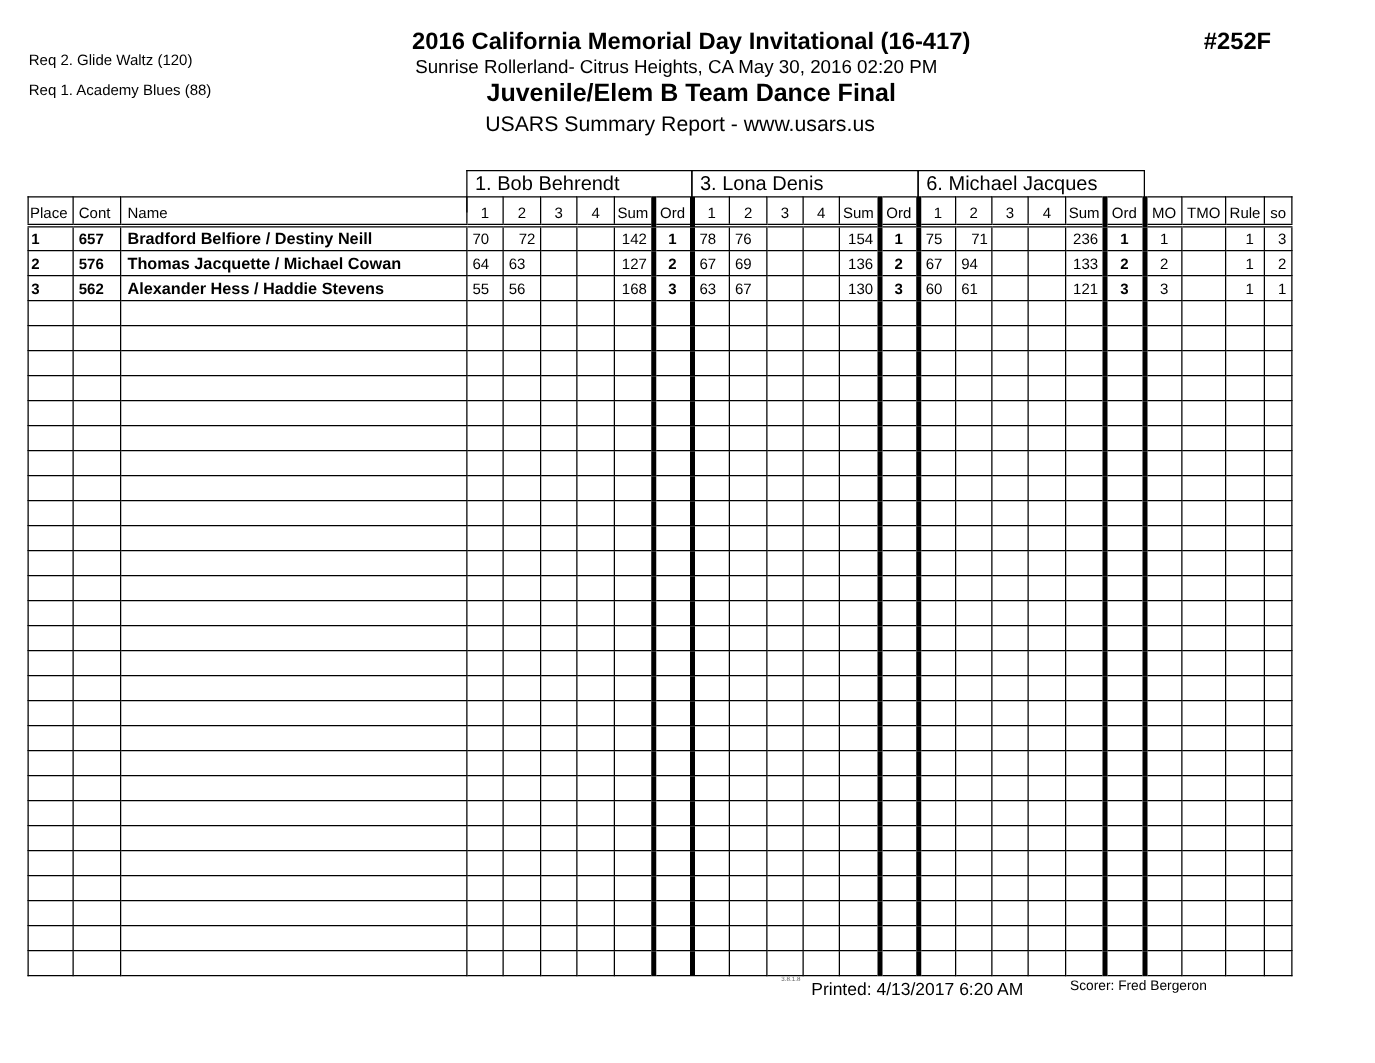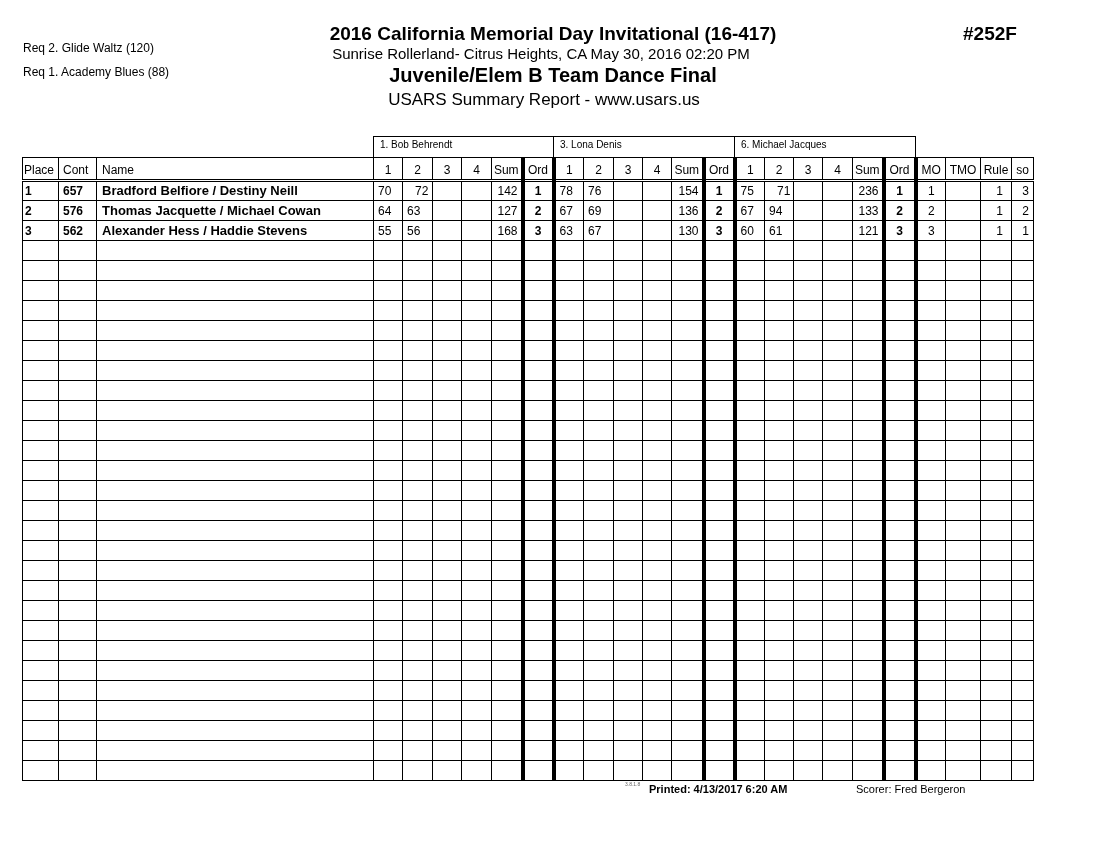--- a/index.html
+++ b/index.html
@@ -10,34 +10,34 @@
   .req1 { top: 25px; margin-top: 40px; }
   .req2 { top: 41px; }
 
   .title { position: absolute; left: 0; width: 1100px; text-align: center; white-space: nowrap; }
   .t-event { top: 23px; font-size: 19px; font-weight: bold; left: 3px; }
   .t-venue { top: 45px; font-size: 15px; left: -9px; }
   .t-div { top: 64px; font-size: 20px; font-weight: bold; left: 3px; }
   .t-report { top: 90px; font-size: 17px; left: -6px; }
   .event-num { position: absolute; left: 963px; top: 23px; font-size: 19px; font-weight: bold; }
 
-  .judge-box { position: absolute; top: 136px; height: 34px; border: 1px solid #000; border-bottom: none; font-size: 10px; padding: 2px 0 0 6px; }
+  .judge-box { position: absolute; top: 136px; height: 34px; border: 1px solid #000; border-bottom: none; font-size: 16px; padding: 2px 0 0 6px; }
 
   table.grid { position: absolute; left: 22px; top: 157px; border-collapse: collapse; table-layout: fixed; }
   table.grid td { border: 1px solid #000; height: 20px; font-size: 12px; padding: 0 0 0 5px; white-space: nowrap; overflow: hidden; line-height: 18px; }
   table.grid tr.hdr td { height: 21px; border-bottom: 3px double #000; padding-top: 3px; font-size: 12px; }
   table.grid td.c { text-align: center; padding: 0; }
   table.grid td.r { text-align: right; padding: 0 3px 0 0; }
   table.grid td.b { font-weight: bold; }
   table.grid td.tl { border-left: 4px solid #000; }
   table.grid td.tr { border-right: 4px solid #000; }
   table.grid td.name { font-weight: bold; font-size: 13px; }
 
   .footer-ver { position: absolute; left: 625px; top: 781px; font-size: 5px; color: #666; }
-  .footer-printed { position: absolute; left: 649px; top: 783px; font-size: 11px; font-weight: bold; }
+  .footer-printed { position: absolute; left: 649px; top: 783px; font-size: 14px; }
   .footer-scorer { position: absolute; left: 856px; top: 783px; font-size: 11px; }
 </style>
 </head>
 <body>
 
 <div class="req req1">Req  1.  Academy Blues (88)</div>
 <div class="req req2">Req  2.  Glide Waltz (120)</div>
 
 <div class="title t-event">2016 California Memorial Day Invitational (16-417)</div>
 <div class="title t-venue">Sunrise Rollerland- Citrus Heights, CA  May 30, 2016  02:20 PM</div>

